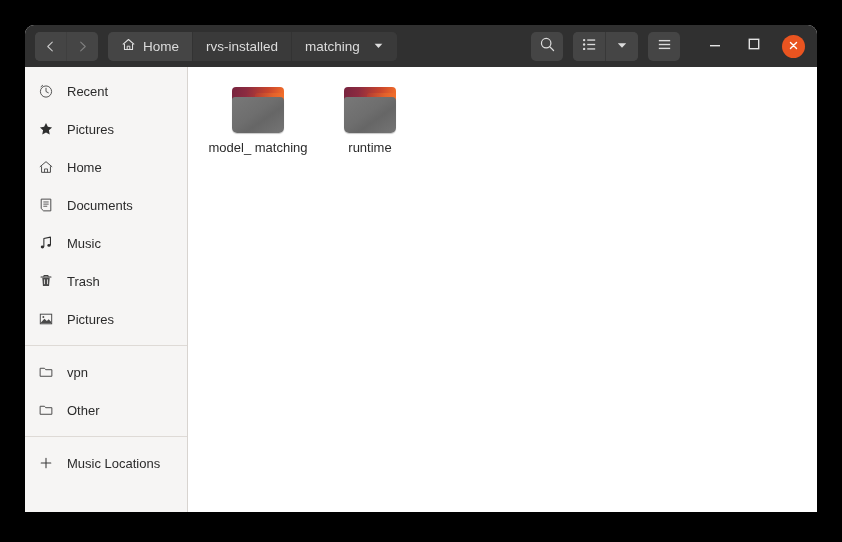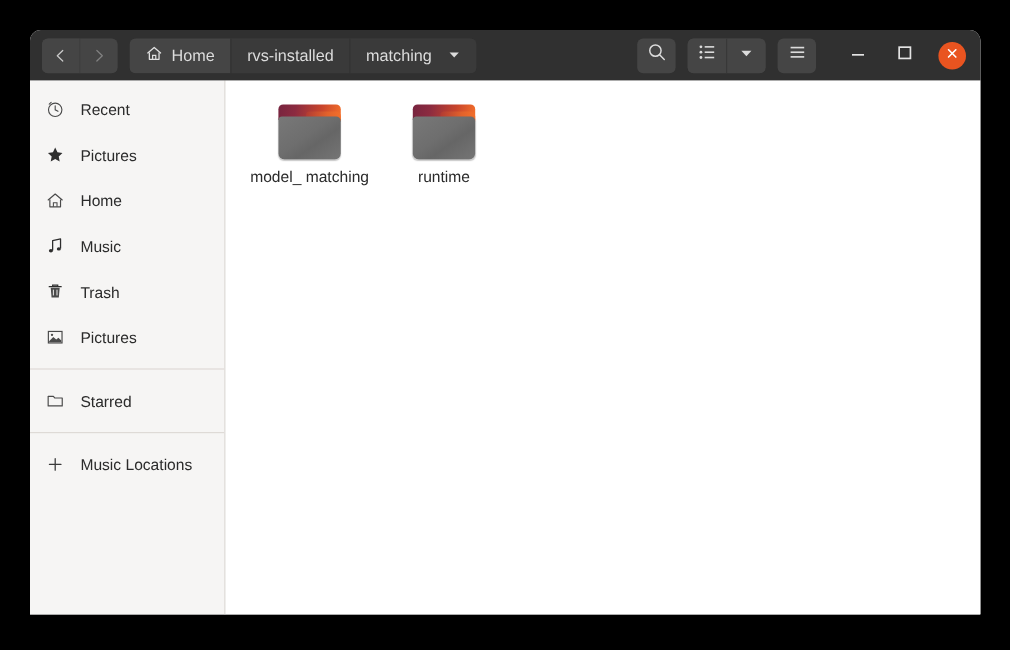--- a/index.html
+++ b/index.html
@@ -431,20 +431,29 @@
           <span class="s-ico">
             <svg width="16" height="16" viewBox="0 0 18 18">
               <path d="M2.4 8.6 L9 3 L15.6 8.6" fill="none" stroke="#4a4a4a" stroke-width="1.1" stroke-linecap="round" stroke-linejoin="round"></path>
               <path d="M4 8.2 V15 H14 V8.2" fill="none" stroke="#4a4a4a" stroke-width="1.1" stroke-linejoin="round"></path>
               <path d="M7.3 15 V11.2 H10.7 V15" fill="none" stroke="#4a4a4a" stroke-width="1"></path>
             </svg>
           </span>
           <span class="s-label">Home</span>
         </div>
 
+        <div class="side-item">
+          <span class="s-ico">
+            <svg width="16" height="16" viewBox="0 0 18 18">
+              <path d="M3.6 2.4 H14.4 V15.6 H6.3 L3.6 13 Z" fill="none" stroke="#4a4a4a" stroke-width="1.1" stroke-linejoin="round"></path>
+              <path d="M6 5.6 H12 M6 8 H12 M6 10.4 H10.4" stroke="#4a4a4a" stroke-width="1"></path>
+            </svg>
+          </span>
+          <span class="s-label">Documents</span>
+        </div>
 
 
         <div class="side-item">
           <span class="s-ico">
             <svg width="16" height="16" viewBox="0 0 18 18">
               <path d="M6.6 13.2 V4 L14 2.4 V11.3" fill="none" stroke="#2e2e2e" stroke-width="1.2" stroke-linejoin="round"></path>
               <ellipse cx="5" cy="13.5" rx="1.9" ry="1.6" fill="#2e2e2e"></ellipse>
               <ellipse cx="12.4" cy="11.7" rx="1.9" ry="1.6" fill="#2e2e2e"></ellipse>
             </svg>
           </span>
@@ -469,28 +478,36 @@
               <rect x="2.6" y="3.6" width="12.8" height="10.8" fill="none" stroke="#4a4a4a" stroke-width="1.1"></rect>
               <circle cx="6" cy="6.8" r="1.1" fill="#4a4a4a"></circle>
               <path d="M3.3 12.8 L7.2 8.7 L10 11.2 L12 9.4 L14.7 12.2 V13.7 H3.3 Z" fill="#4a4a4a"></path>
             </svg>
           </span>
           <span class="s-label">Pictures</span>
         </div>
 
         <div class="side-sep"></div>
 
-
         <div class="side-item">
           <span class="s-ico">
             <svg width="16" height="16" viewBox="0 0 18 18">
               <path d="M2.4 13.8 V4.8 H7.3 L8.7 6.4 H15.6 V13.8 Z" fill="none" stroke="#4a4a4a" stroke-width="1.1" stroke-linejoin="round"></path>
             </svg>
           </span>
-          <span class="s-label">Starred</span>
+          <span class="s-label">vpn</span>
+        </div>
+
+        <div class="side-item">
+          <span class="s-ico">
+            <svg width="16" height="16" viewBox="0 0 18 18">
+              <path d="M2.4 13.8 V4.8 H7.3 L8.7 6.4 H15.6 V13.8 Z" fill="none" stroke="#4a4a4a" stroke-width="1.1" stroke-linejoin="round"></path>
+            </svg>
+          </span>
+          <span class="s-label">Other</span>
         </div>
 
         <div class="side-sep"></div>
 
         <div class="side-item">
           <span class="s-ico">
             <svg width="16" height="16" viewBox="0 0 18 18">
               <path d="M9 3.6 V14.4 M3.6 9 H14.4" stroke="#3a3a3a" stroke-width="1.2" stroke-linecap="round"></path>
             </svg>
           </span>

